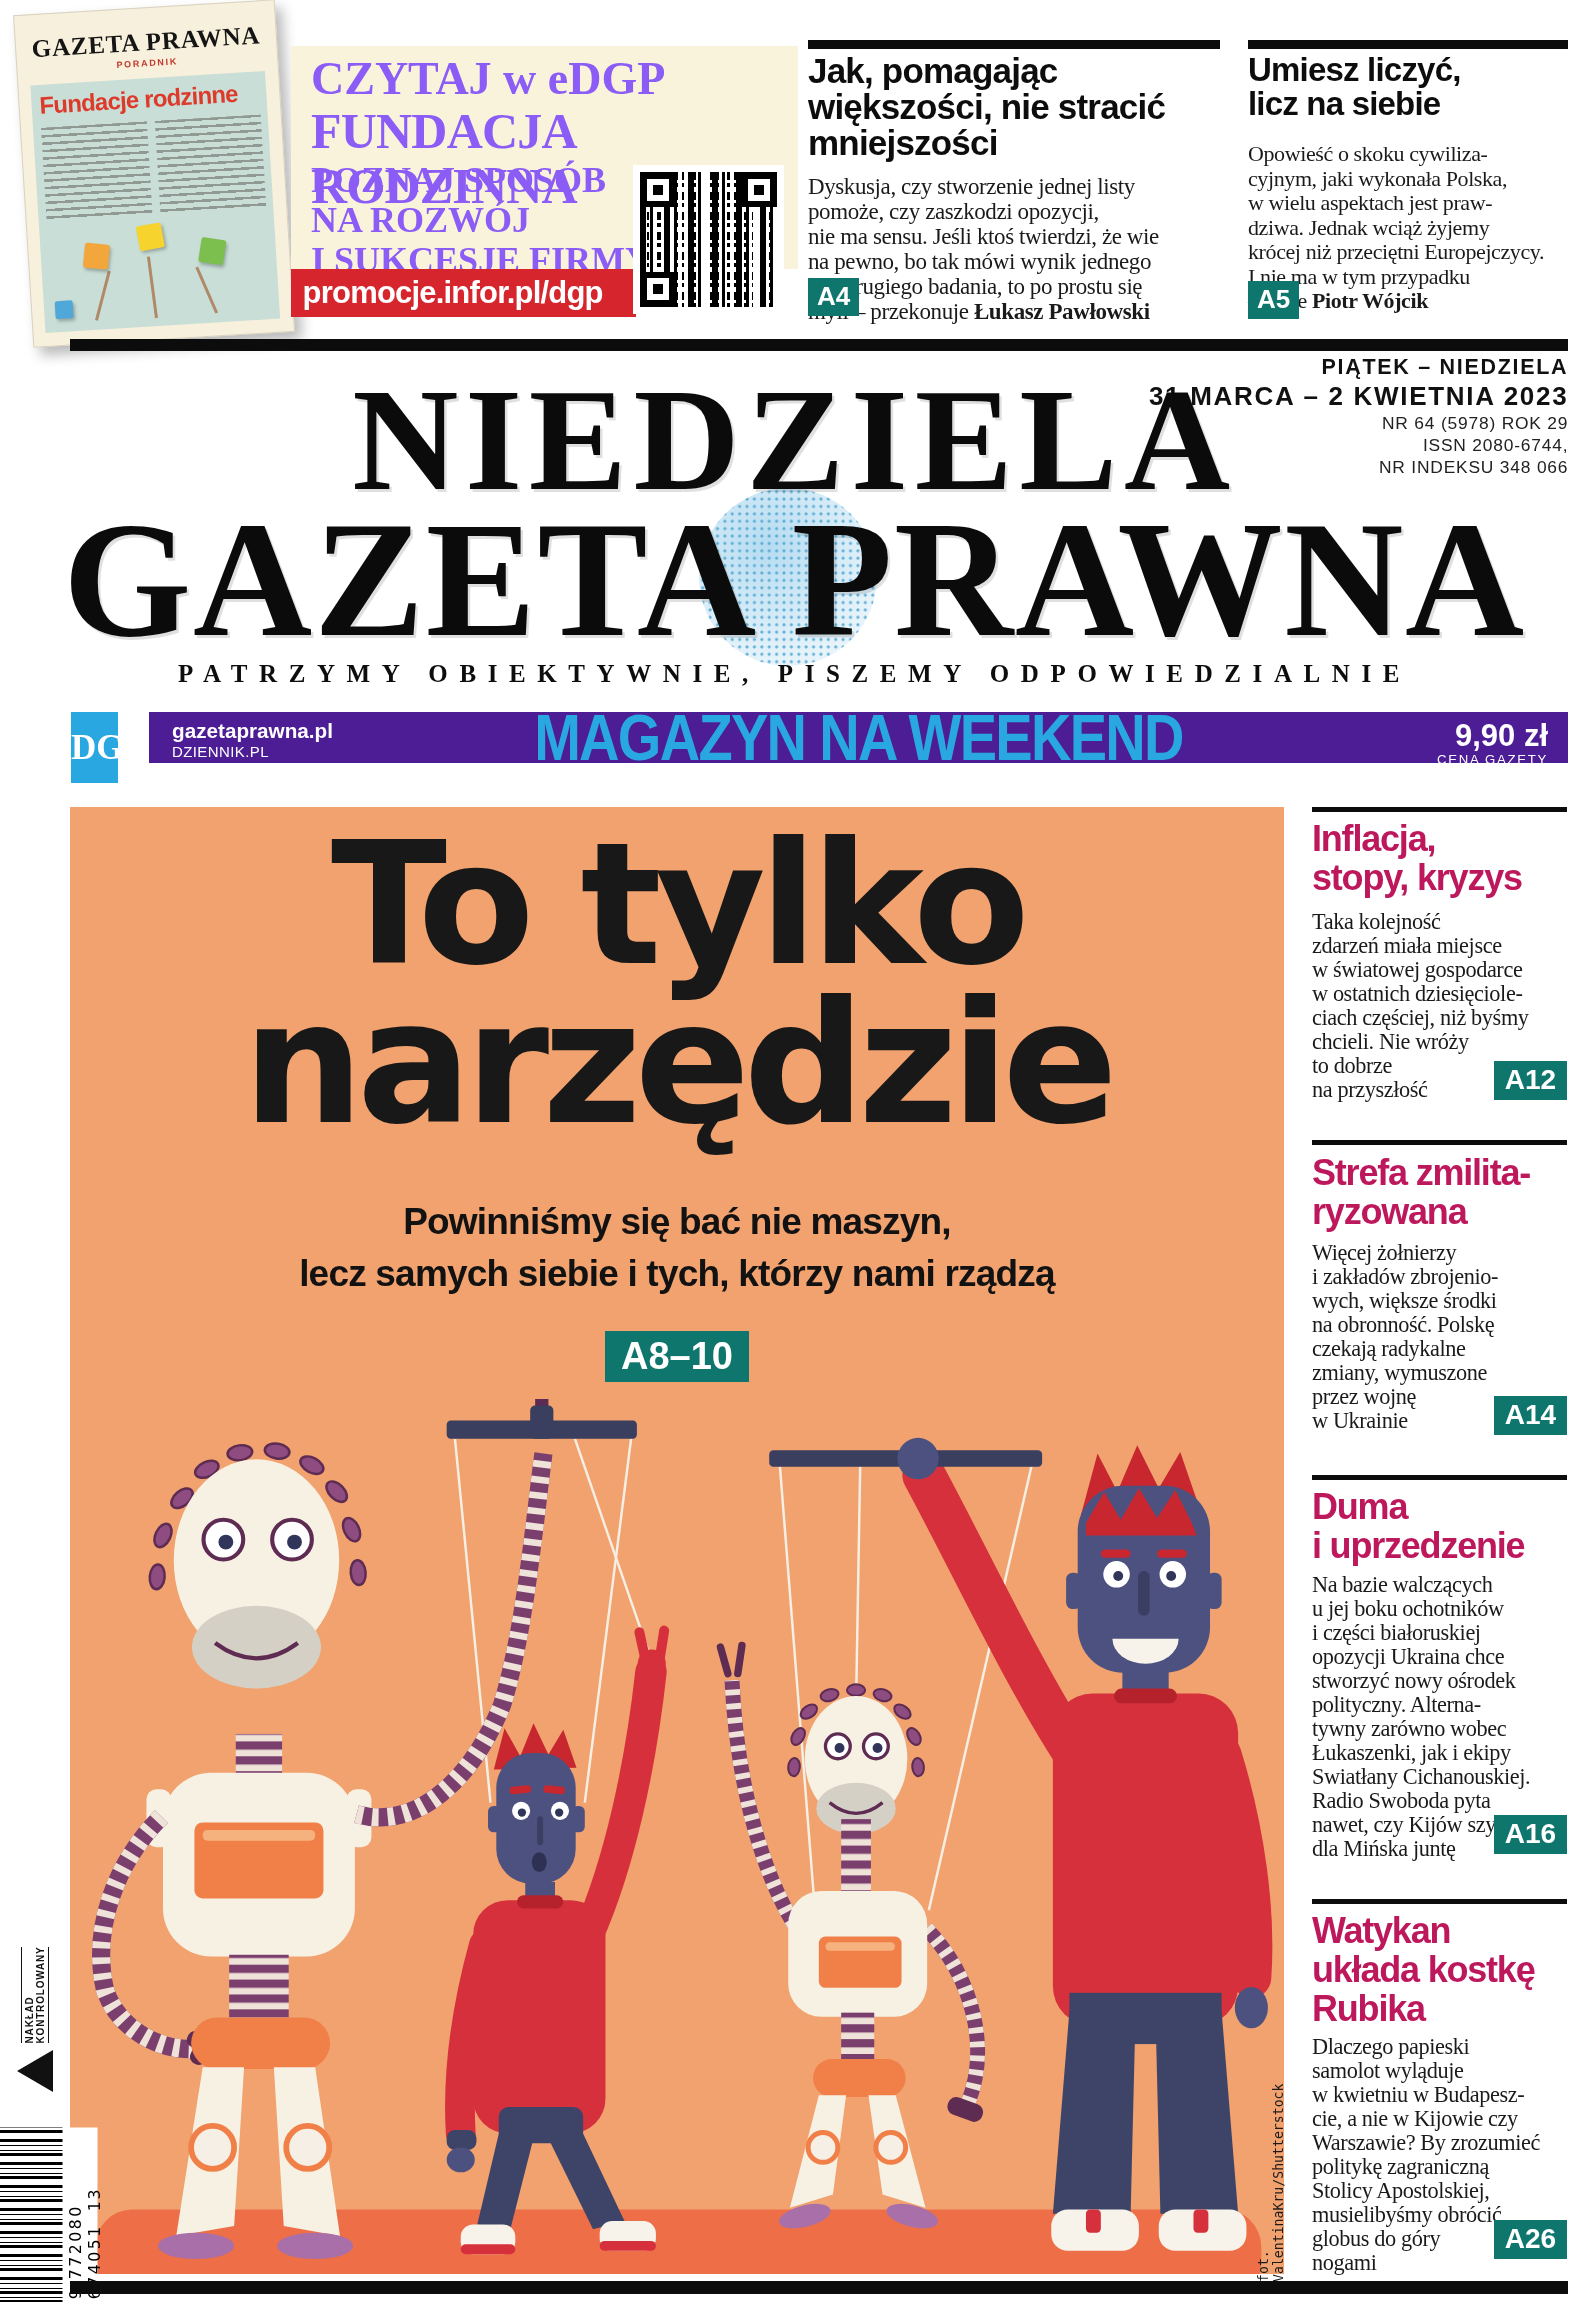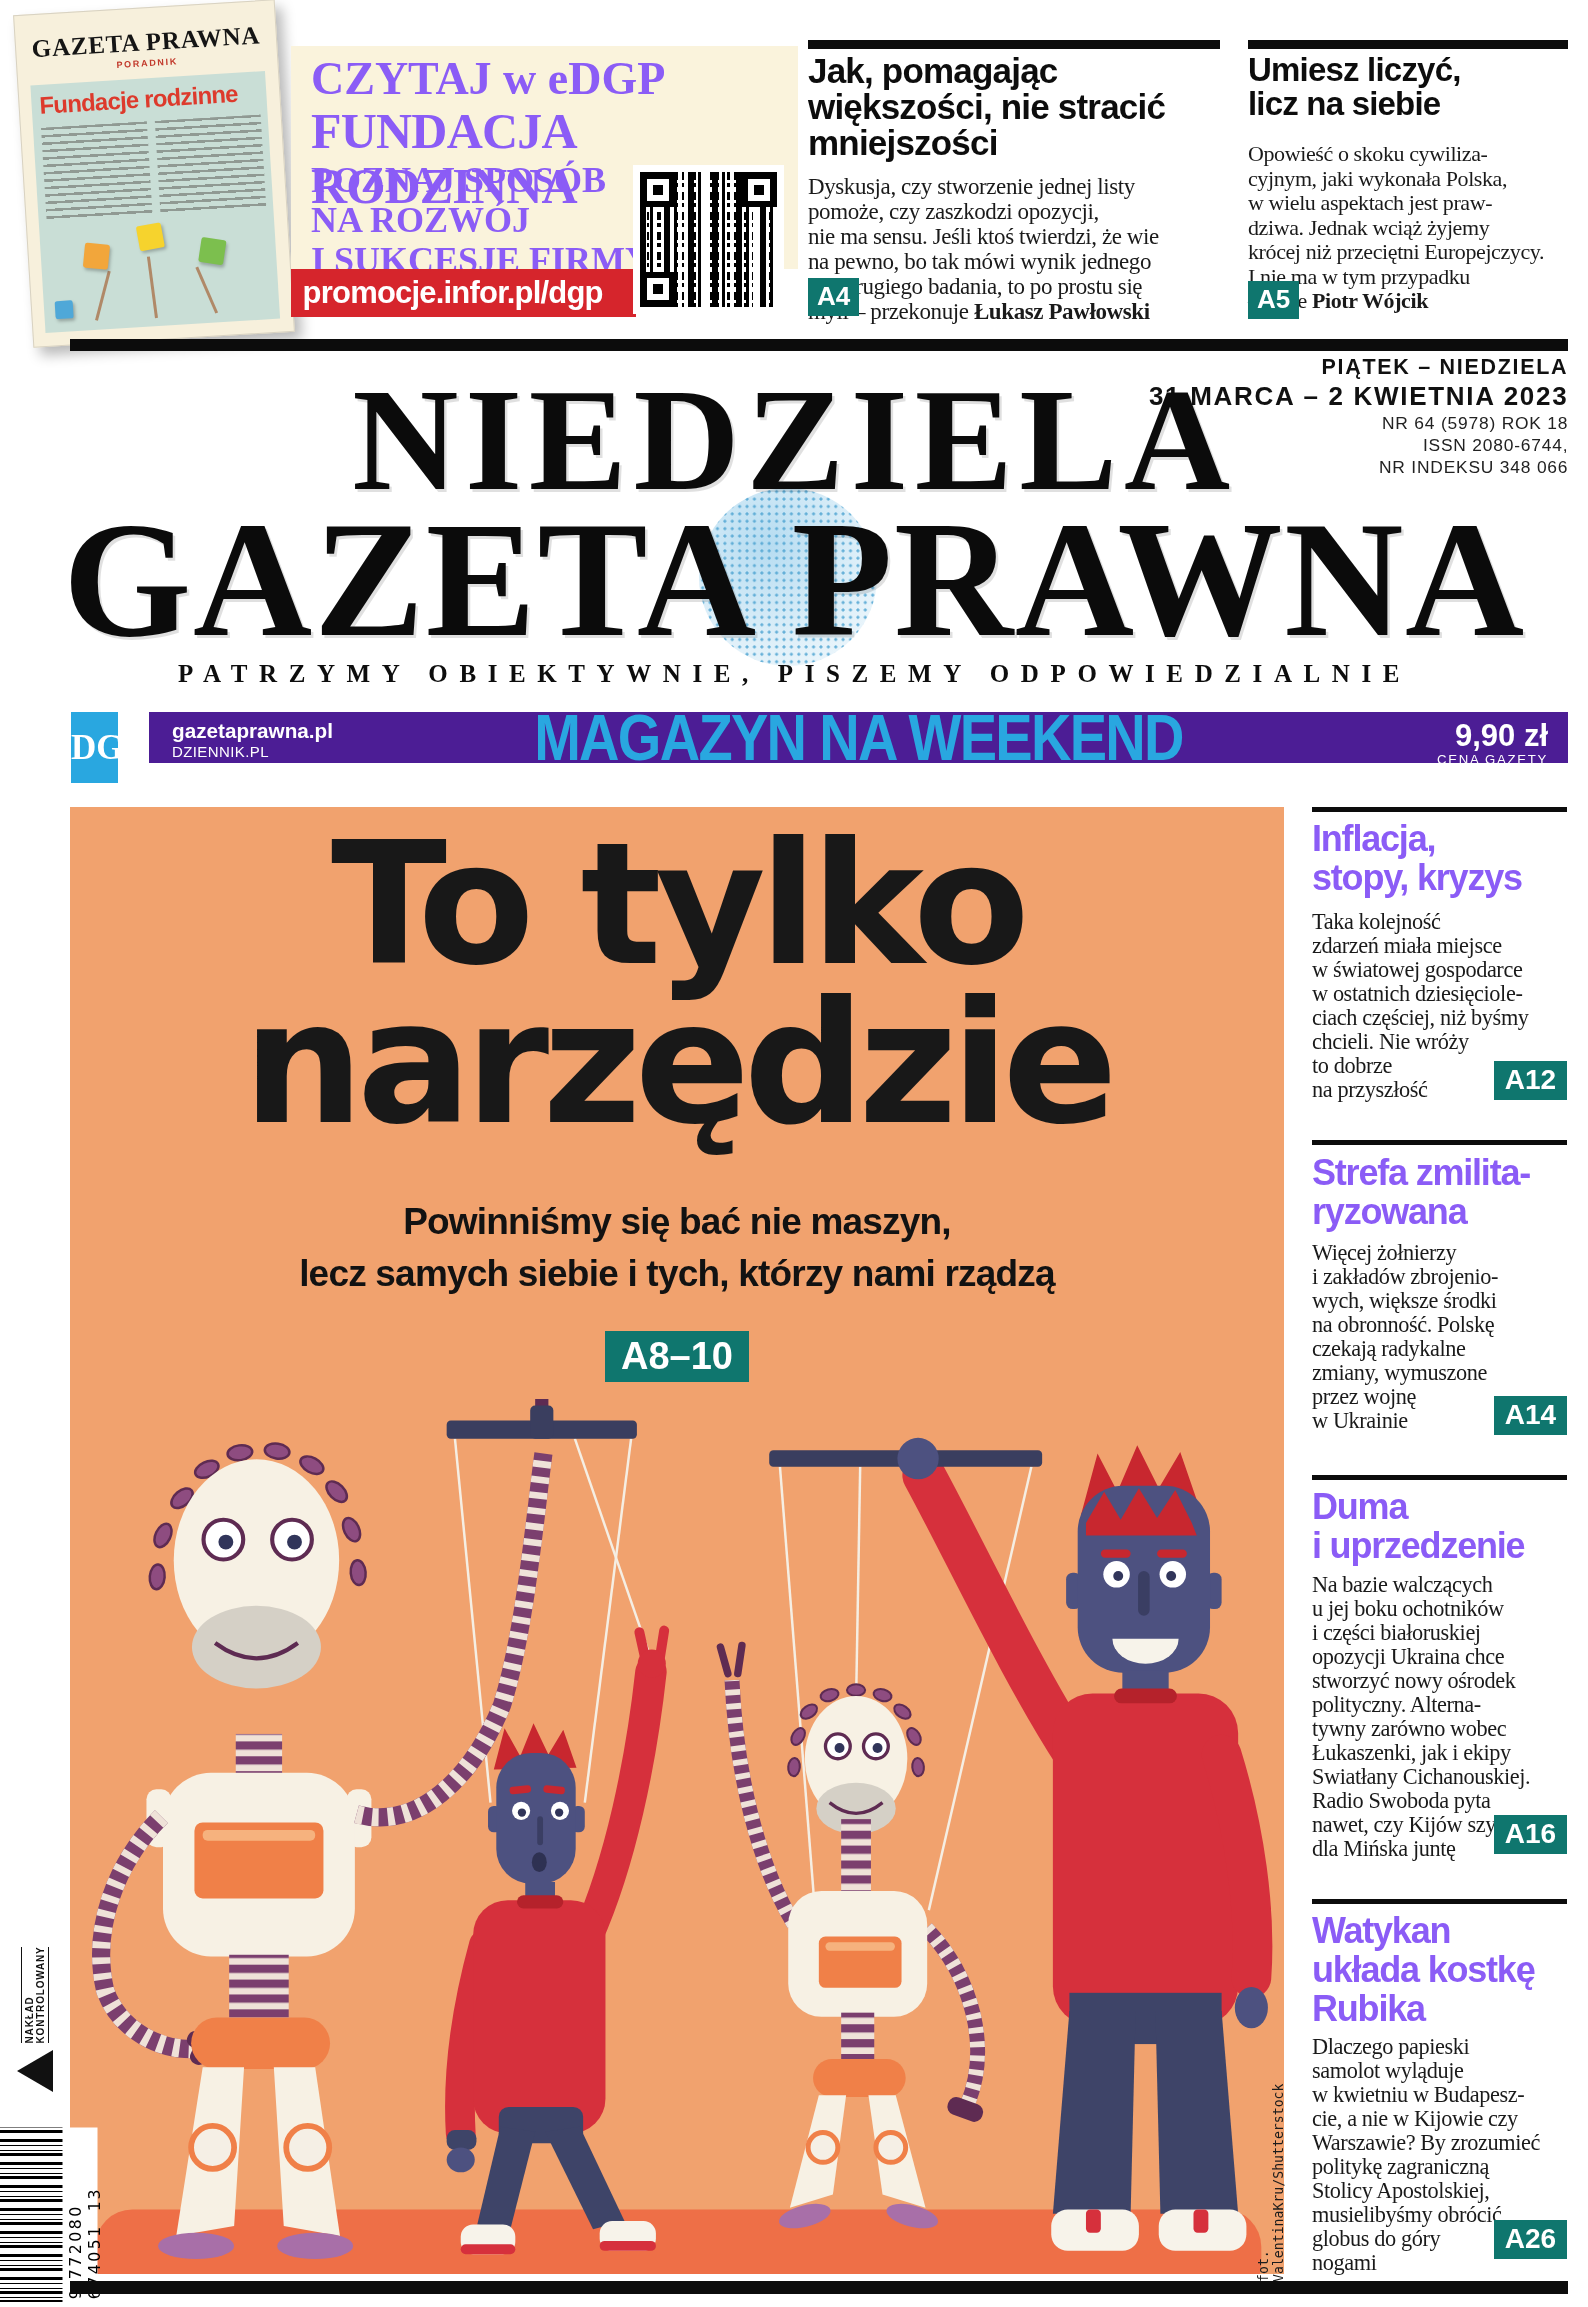--- a/index.html
+++ b/index.html
@@ -86,21 +86,21 @@
         font-weight:bold;font-size:37px;line-height:52px;color:#121212;letter-spacing:-0.8px;}
   .cover-badge-wrap{position:absolute;left:0;top:524px;width:100%;text-align:center;}
   .cover-badge{font-size:38px;padding:4.1px 16.5px;}
   .illu{position:absolute;left:0;top:592px;width:1214px;height:875px;}
   .credit{left:1256px;top:2100px;height:182px;writing-mode:vertical-rl;transform:rotate(180deg);
         font-family:"DejaVu Sans Mono","Liberation Mono",monospace;font-size:13.2px;color:#1c1c1c;}
 
   
   .srule{left:1312px;width:255px;height:5px;background:#0c0c0c;}
   .sart{left:1312px;width:255px;}
-  .s-h{font-weight:bold;font-size:36px;line-height:39px;letter-spacing:-1.2px;color:#8b5cf6;}
+  .s-h{font-weight:bold;font-size:36px;line-height:39px;letter-spacing:-1.2px;color:#be185d;}
   .s-b{font-family:"Liberation Serif","DejaVu Serif",serif;font-size:22.3px;line-height:24px;
        letter-spacing:-0.4px;color:#1a1a1a;}
   .sbadge{position:absolute;right:0;font-size:28px;padding:3.3px 10.8px;}
 
   
   .botbar{left:70px;top:2281px;width:1498px;height:13.2px;background:#0c0c0c;}
   .stamp{left:-31px;top:1991px;width:132px;height:70px;transform:rotate(-90deg);display:flex;align-items:center;}
   .tri{width:0;height:0;border-left:21.5px solid transparent;border-right:21.5px solid transparent;
        border-bottom:36px solid #111;margin-right:6.6px;}
   .stamp-txt{font-size:10px;font-weight:bold;letter-spacing:0.8px;border-top:1.7px solid #111;
@@ -177,21 +177,21 @@
 I nie ma w tym przypadku
 – pisze </span><b>Piotr Wójcik</b></div>
     <div class="badge tbadge" style="top:228px;">A5</div>
   </div>
 
   <div class="abs bigrule"></div>
 
   <div class="abs dateline">
     <div class="dl1">PIĄTEK – NIEDZIELA</div>
     <div class="dl2">31 MARCA – 2 KWIETNIA 2023</div>
-    <div class="dls">NR 64 (5978) ROK 18</div>
+    <div class="dls">NR 64 (5978) ROK 29</div>
     <div class="dls">ISSN 2080-6744,</div>
     <div class="dls">NR INDEKSU 348 066</div>
   </div>
 
   <div class="abs globe"></div>
   <div class="abs mast mast1">NIEDZIELA</div>
   <div class="abs mast mast2">GAZETA PRAWNA</div>
   <div class="abs tagline">PATRZYMY OBIEKTYWNIE, PISZEMY ODPOWIEDZIALNIE</div>
 
   <div class="abs dgp-box">DGP</div>

